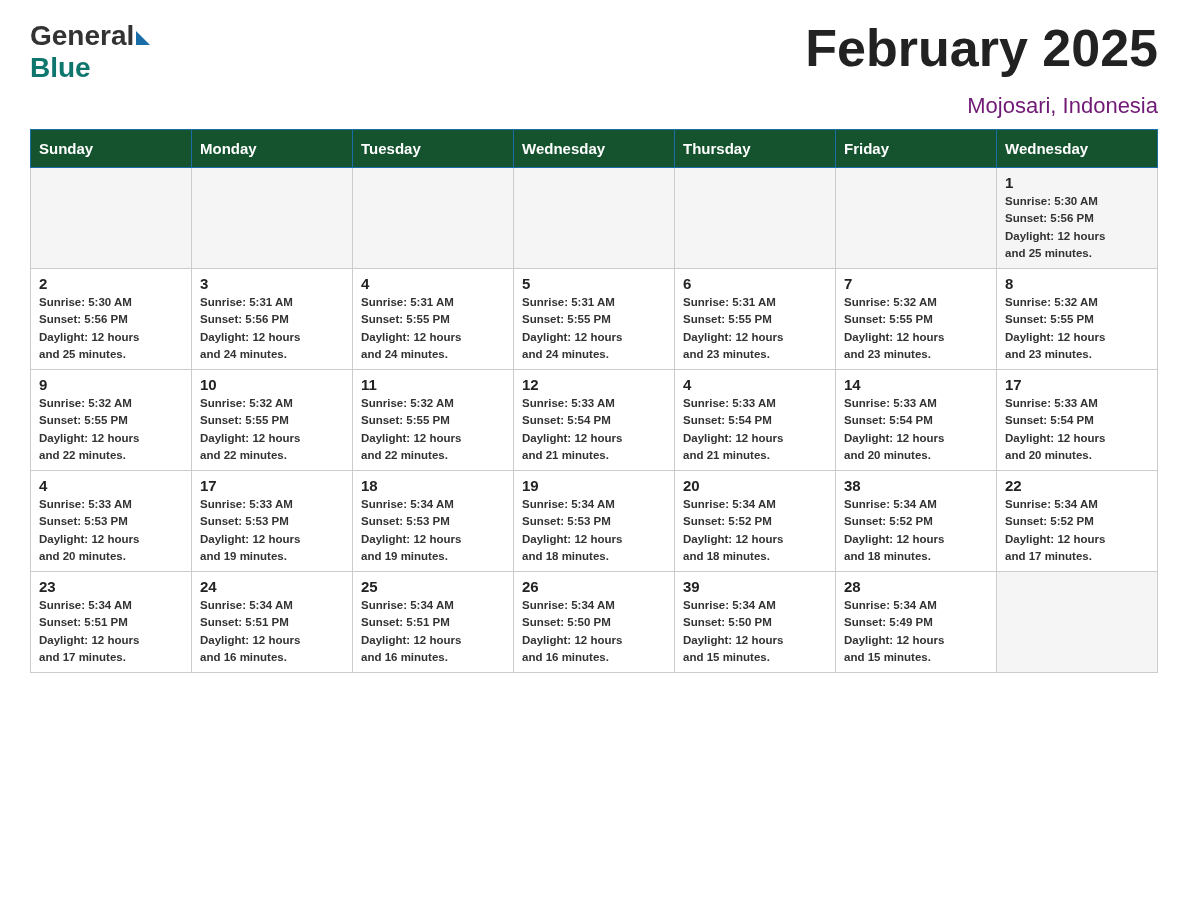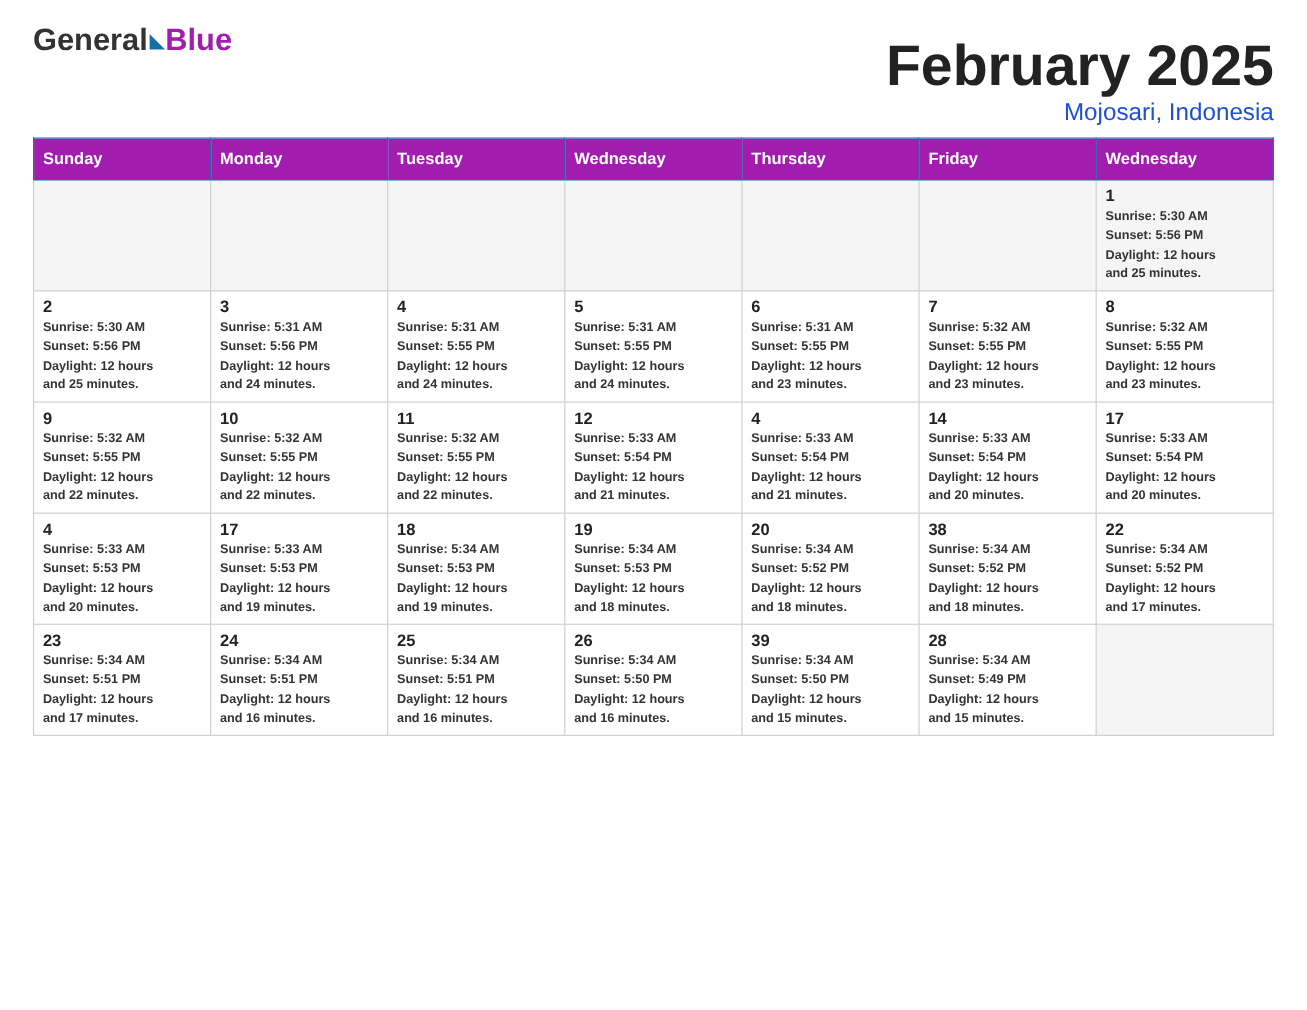--- a/index.html
+++ b/index.html
@@ -11,21 +11,21 @@
       min-height: 918px;
     }
     .header {
       display: flex;
       justify-content: space-between;
       align-items: flex-start;
       margin-bottom: 10px;
     }
     .logo {
       display: flex;
-      flex-direction: row;
+      flex-direction: column;
       align-items: flex-start;
     }
     .logo-text {
       font-size: 28px;
       font-weight: bold;
       color: #333;
       display: flex;
       align-items: center;
     }
     .logo-general { color: #333; }
@@ -33,46 +33,45 @@
       display: inline-block;
       width: 0;
       height: 0;
       border-left: 14px solid #1a6ea8;
       border-top: 14px solid transparent;
       border-bottom: 0px solid transparent;
       margin-left: 2px;
       margin-top: 4px;
     }
     .logo-blue {
-      color: #a21caf;
+      color: #0f766e;
       font-size: 28px;
       font-weight: bold;
     }
     .title-block {
       text-align: right;
     }
     .month-title {
       font-size: 52px;
       font-weight: bold;
       color: #222;
       line-height: 1.1;
-      margin-top: 12px;
     }
     .location {
       font-size: 22px;
-      color: #1d4ed8;
-      margin-top: 0;
+      color: #701a75;
+      margin-top: 16px;
     }
     .calendar {
       width: 100%;
       border-collapse: collapse;
       margin-top: 10px;
     }
     .calendar th {
-      background-color: #a21caf;
+      background-color: #14532d;
       color: #fff;
       font-size: 15px;
       font-weight: bold;
       padding: 10px 8px;
       text-align: left;
       border: 1px solid #1a6ea8;
     }
     .calendar td {
       vertical-align: top;
       border: 1px solid #ccc;

